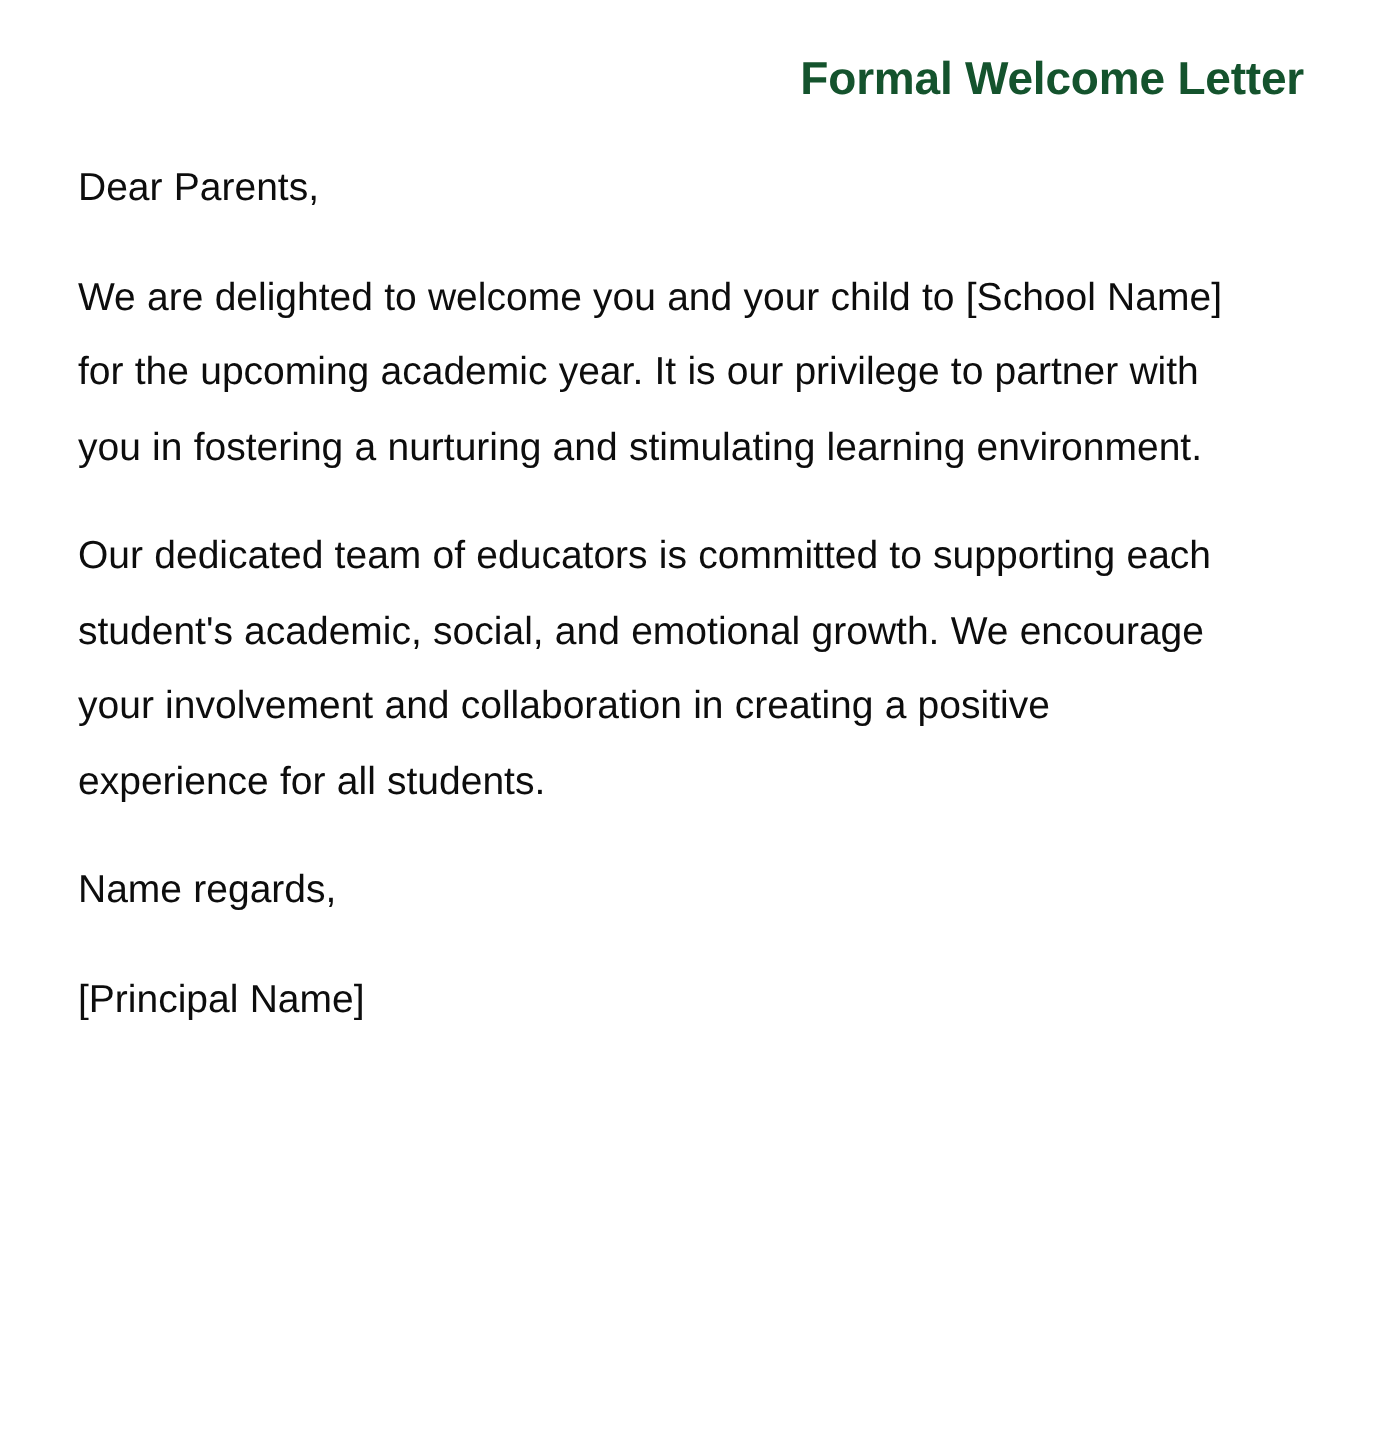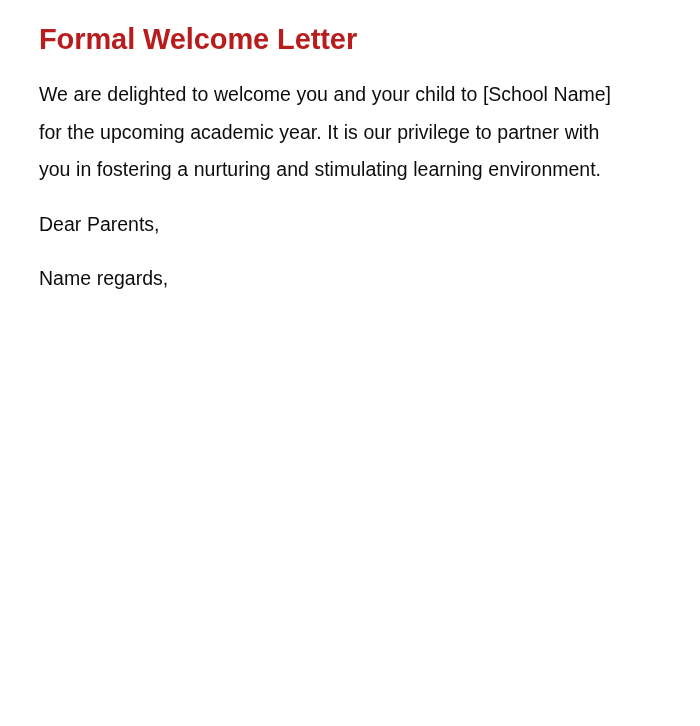--- a/index.html
+++ b/index.html
@@ -18,27 +18,28 @@
   .letter-page {
     box-sizing: border-box;
     width: 700px;
     height: 726px;
     background: #ffffff;
     padding: 24px 48px 0 39px;
   }
 
   .letter-title {
     font-family: "Liberation Sans", sans-serif;
-    font-size: 29px;
+    font-size: 23px;
     font-weight: 700;
     line-height: 30px;
-    color: #b91c1c;
+    color: #14532d;
     letter-spacing: -0.1px;
     margin: 0 0 22px 0;
     padding: 0;
+    text-align: right;
   }
 
   .letter-body {
     width: 583px;
   }
 
   .letter-paragraph {
     font-family: "Liberation Sans", sans-serif;
     font-size: 19.5px;
     font-weight: 400;
@@ -64,24 +65,26 @@
 </style>
 </head>
 <body>
 
 <div class="letter-page">
 
   <h1 class="letter-title">Formal Welcome Letter</h1>
 
   <div class="letter-body">
 
+    <p class="letter-paragraph salutation">Dear Parents,</p>
+
     <p class="letter-paragraph">We are delighted to welcome you and your child to [School Name] for the upcoming academic year. It is our privilege to partner with you in fostering a nurturing and stimulating learning environment.</p>
 
-    <p class="letter-paragraph salutation">Dear Parents,</p>
-
+    <p class="letter-paragraph">Our dedicated team of educators is committed to supporting each student's academic, social, and emotional growth. We encourage your involvement and collaboration in creating a positive experience for all students.</p>
 
 
     <p class="letter-paragraph signoff">Name regards,</p>
 
+    <p class="letter-paragraph signoff">[Principal Name]</p>
 
 
   </div>
 </div>
 
 </body></html>

